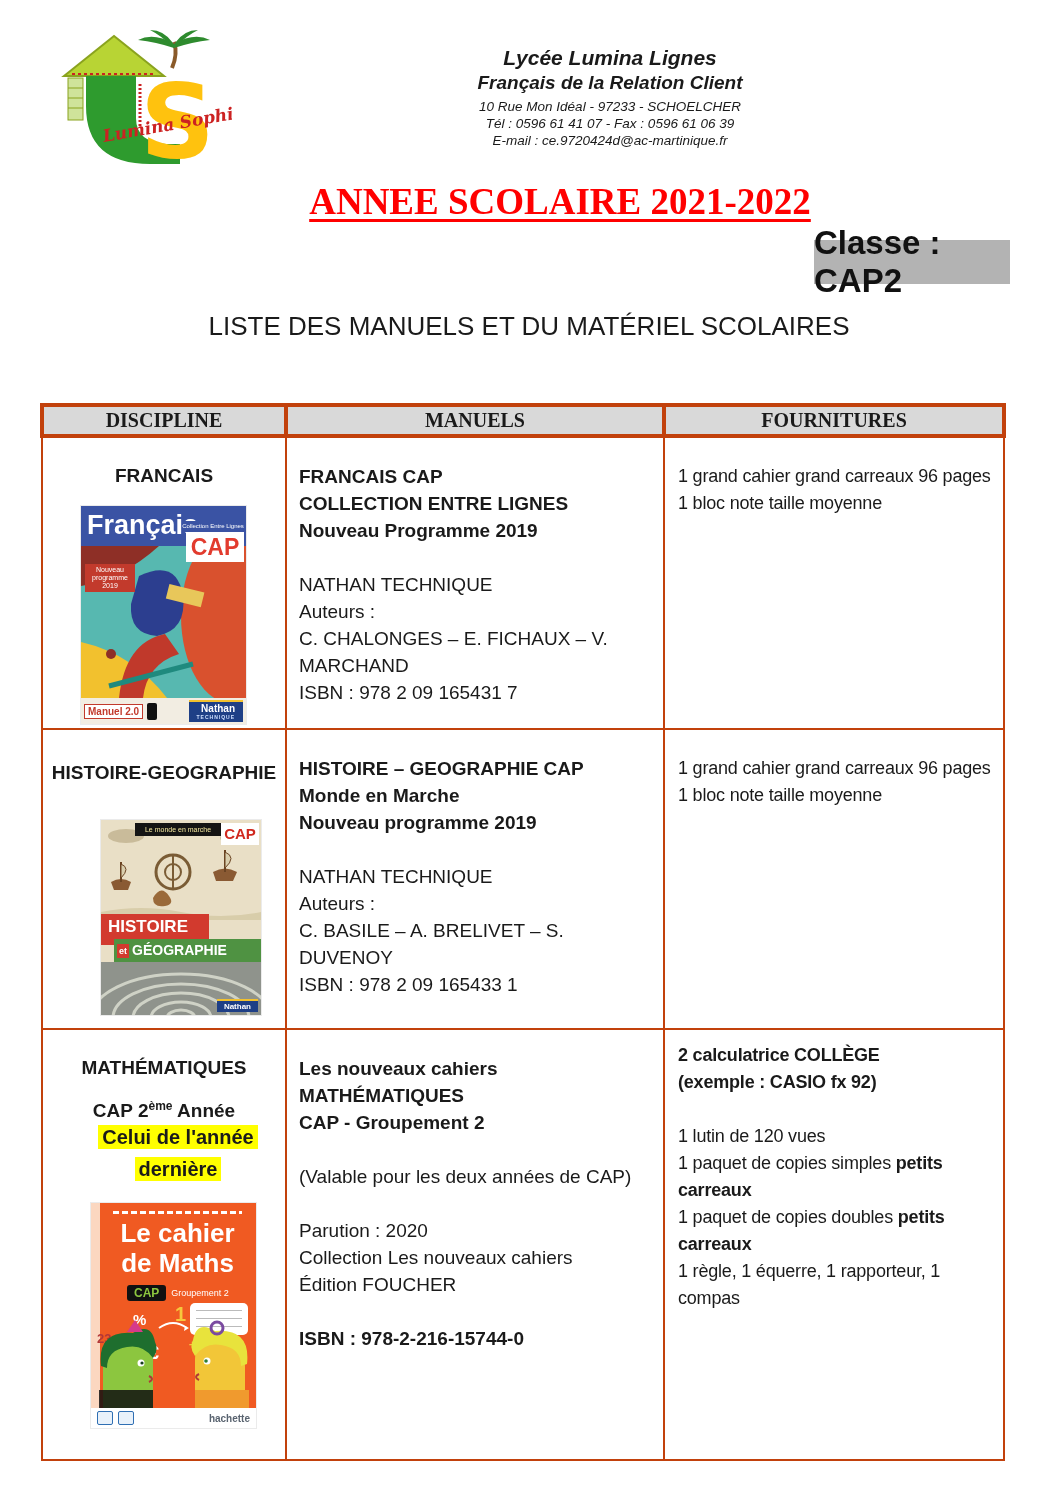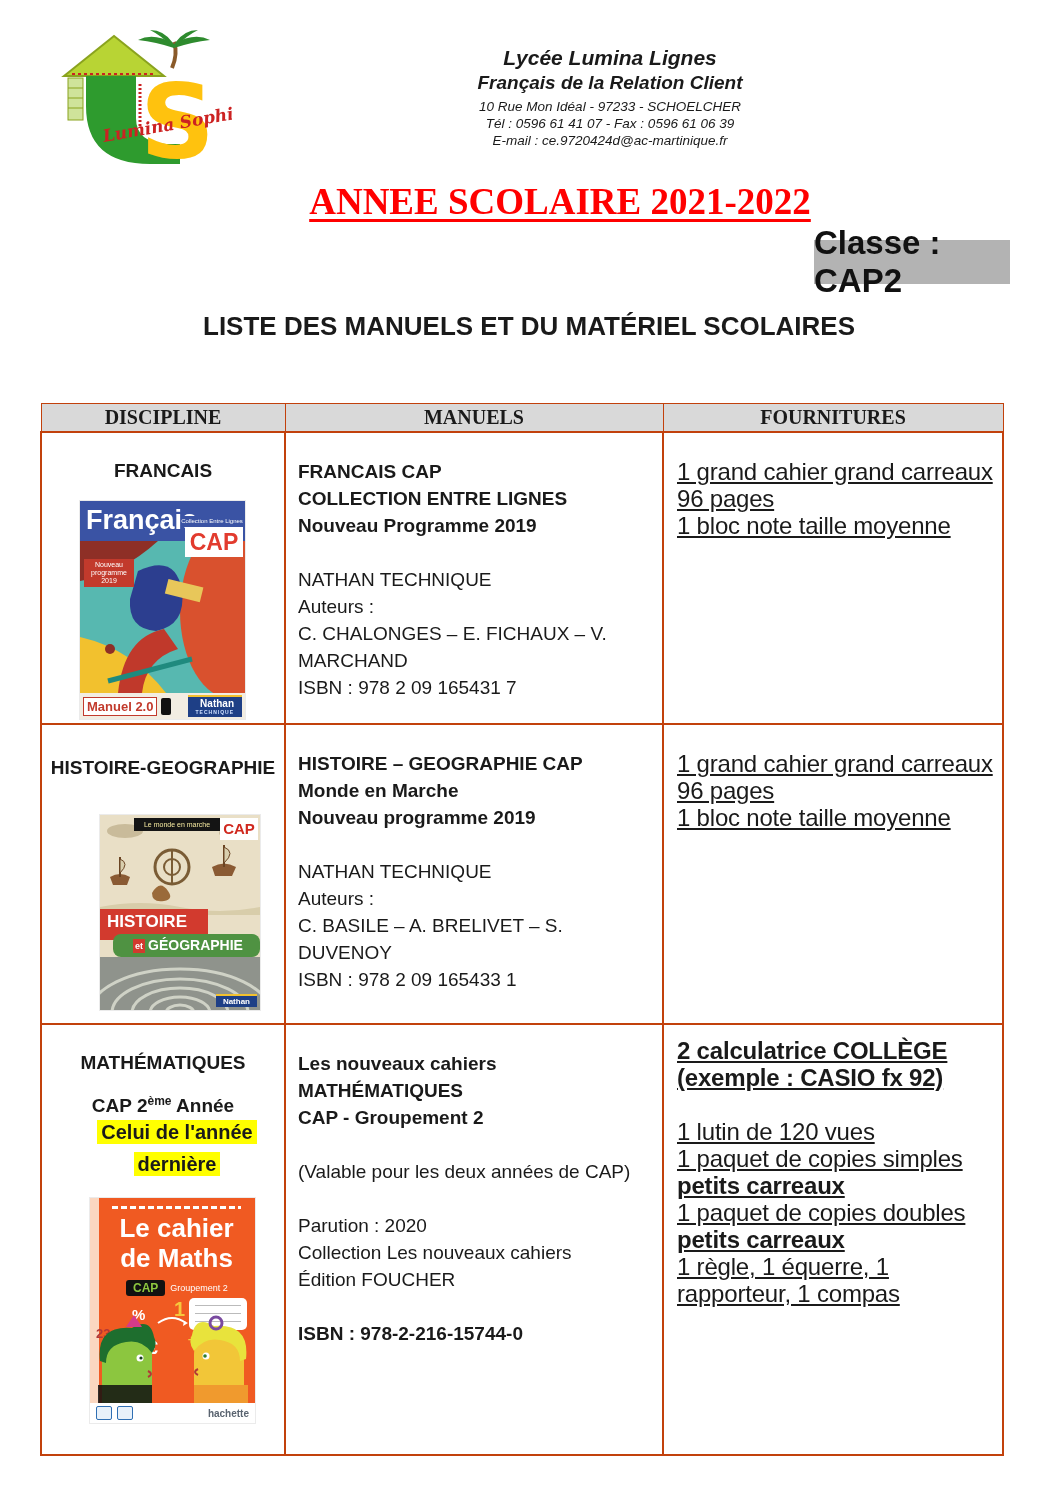--- a/index.html
+++ b/index.html
@@ -15,75 +15,75 @@
 
   .annee-title{position:absolute;top:180px;left:0;width:1120px;text-align:center;
                font-family:"Liberation Serif",serif;font-weight:bold;font-size:37px;color:#ff0000;}
   .annee-title span{text-decoration:underline;text-decoration-thickness:3px;text-underline-offset:5px;margin-top:46px;}
 
   .classe-box{position:absolute;top:240px;left:814px;width:196px;height:44px;background:#b3b3b3;
               display:flex;align-items:center;justify-content:center;
               font-size:33px;font-weight:bold;color:#111;}
 
   .subtitle{position:absolute;top:311px;left:0;width:1058px;text-align:center;
-            font-size:26px;font-weight:bold;}
+            font-size:26px;font-weight:normal;}
 
   
   table.doc{position:absolute;top:403px;left:40px;width:962px;border-collapse:collapse;table-layout:fixed;}
-  table.doc th{border:1px solid #c2410c;background:#d9d9d9;height:25px;
+  table.doc th{border:4px solid #c2410c;background:#d9d9d9;height:25px;
                font-family:"Liberation Serif",serif;font-size:20px;font-weight:bold;text-align:center;}
   table.doc td{border:2px solid #c2410c;vertical-align:top;position:relative;padding:0;}
   tr.r1 td{height:290px;} tr.r2 td{height:298px;} tr.r3 td{height:429px;}
 
   .disc-name{margin-top:27px;text-align:center;font-weight:bold;font-size:19px;}
   .disc-name.hg{margin-top:32px;}
   .disc-year{margin-top:20px;text-align:center;font-weight:bold;font-size:19px;}
   .disc-year sup{font-size:12px;}
   .hl-line{text-align:center;line-height:31px;padding-left:28px;}
   .hl{background:#ffff00;font-weight:bold;font-size:20px;padding:1px 4px;}
 
   .man-pad{padding:25px 6px 0 12px;font-size:19px;line-height:27px;}
-  .frn-pad{padding:25px 4px 0 13px;font-size:24px;line-height:27px;letter-spacing:-0.2px;text-decoration:underline;}
+  .frn-pad{padding:25px 4px 0 13px;font-size:18px;line-height:27px;letter-spacing:-0.2px;}
   tr.r3 .frn-pad{padding-top:12px;}
   .b{font-weight:bold;}
   .sp{height:27px;}
 
   
   .cover{position:absolute;box-shadow:0 0 0 1px rgba(0,0,0,.08);}
 
   
   .cover-fr{left:38px;top:68px;width:165px;height:218px;background:#57b8b0;}
   .fr-illu{position:absolute;top:40px;left:0;width:165px;height:152px;}
   .fr-top{position:absolute;top:0;left:0;right:0;height:40px;background:#3a53a4;color:#fff;
           font-weight:bold;font-size:27px;line-height:38px;padding-left:6px;}
   .fr-coll{position:absolute;top:15px;right:2px;width:62px;height:11px;background:#3a53a4;
            color:#fff;font-size:6px;line-height:11px;text-align:center;}
   .fr-cap{position:absolute;top:26px;right:2px;width:58px;height:30px;background:#fff;
           color:#e23b2e;font-weight:bold;font-size:23px;line-height:30px;text-align:center;}
   .fr-prog{position:absolute;top:58px;left:4px;width:46px;background:#c23a2c;color:#fff;
            font-size:7px;line-height:8px;padding:2px;text-align:center;}
   .fr-bottom{position:absolute;bottom:0;left:0;right:0;height:26px;background:#f2ede2;
              display:flex;align-items:center;gap:4px;padding:0 3px;box-sizing:border-box;}
-  .fr-manuel{background:#fff;border:1px solid #c23a2c;color:#c23a2c;font-weight:bold;font-size:13px;padding:1px 3px;}
+  .fr-manuel{background:#fff;border:1px solid #c23a2c;color:#c23a2c;font-weight:bold;font-size:10px;padding:1px 3px;}
   .fr-phone{width:10px;height:17px;background:#111;border-radius:2px;}
   .fr-nathan{margin-left:auto;background:#1e3f86;color:#fff;font-size:10px;font-weight:bold;
              padding:1px 8px 2px;border-top:2px solid #f2c12e;text-align:right;}
   .fr-nathan em{display:block;font-style:normal;font-size:5px;letter-spacing:1px;color:#cfe0ff;}
 
   
   .cover-hg{left:58px;top:90px;width:160px;height:195px;background:#e9dfc6;}
   .hg-map{position:absolute;top:0;left:0;width:160px;height:100px;}
   .hg-banner{position:absolute;top:3px;left:34px;width:86px;height:13px;background:#141414;
              color:#f5e9a0;font-size:7px;line-height:13px;text-align:center;}
   .hg-cap{position:absolute;top:3px;right:2px;width:38px;height:22px;background:#fff;
           color:#d0281e;font-weight:bold;font-size:15px;line-height:22px;text-align:center;}
   .hg-hist{position:absolute;top:94px;left:0;width:108px;height:31px;background:#d23a2e;color:#fff;
            font-weight:bold;font-size:17px;line-height:25px;padding-left:7px;box-sizing:border-box;}
   .hg-geo{position:absolute;top:119px;left:13px;right:0;height:23px;background:#4f9242;color:#fff;
-          font-weight:bold;font-size:14px;line-height:23px;padding-left:20px;border-radius:8px;}
+          font-weight:bold;font-size:14px;line-height:23px;padding-left:3px;}
   .hg-et{display:inline-block;background:#d23a2e;font-size:9px;line-height:14px;padding:0 2px;
          margin-right:3px;vertical-align:middle;}
   .hg-terr{position:absolute;bottom:0;left:0;width:160px;height:53px;}
   .hg-nathan{position:absolute;bottom:3px;right:3px;background:#1e3f86;color:#fff;font-size:8px;
              font-weight:bold;padding:1px 7px;border-top:2px solid #f2c12e;}
 
   
   .cover-m{left:48px;top:173px;width:165px;height:225px;background:#f05a22;}
   .m-strip{position:absolute;left:0;top:0;bottom:20px;width:9px;background:#fce4d2;opacity:.9;}
   .m-authors{position:absolute;top:8px;left:22px;right:14px;height:3px;

